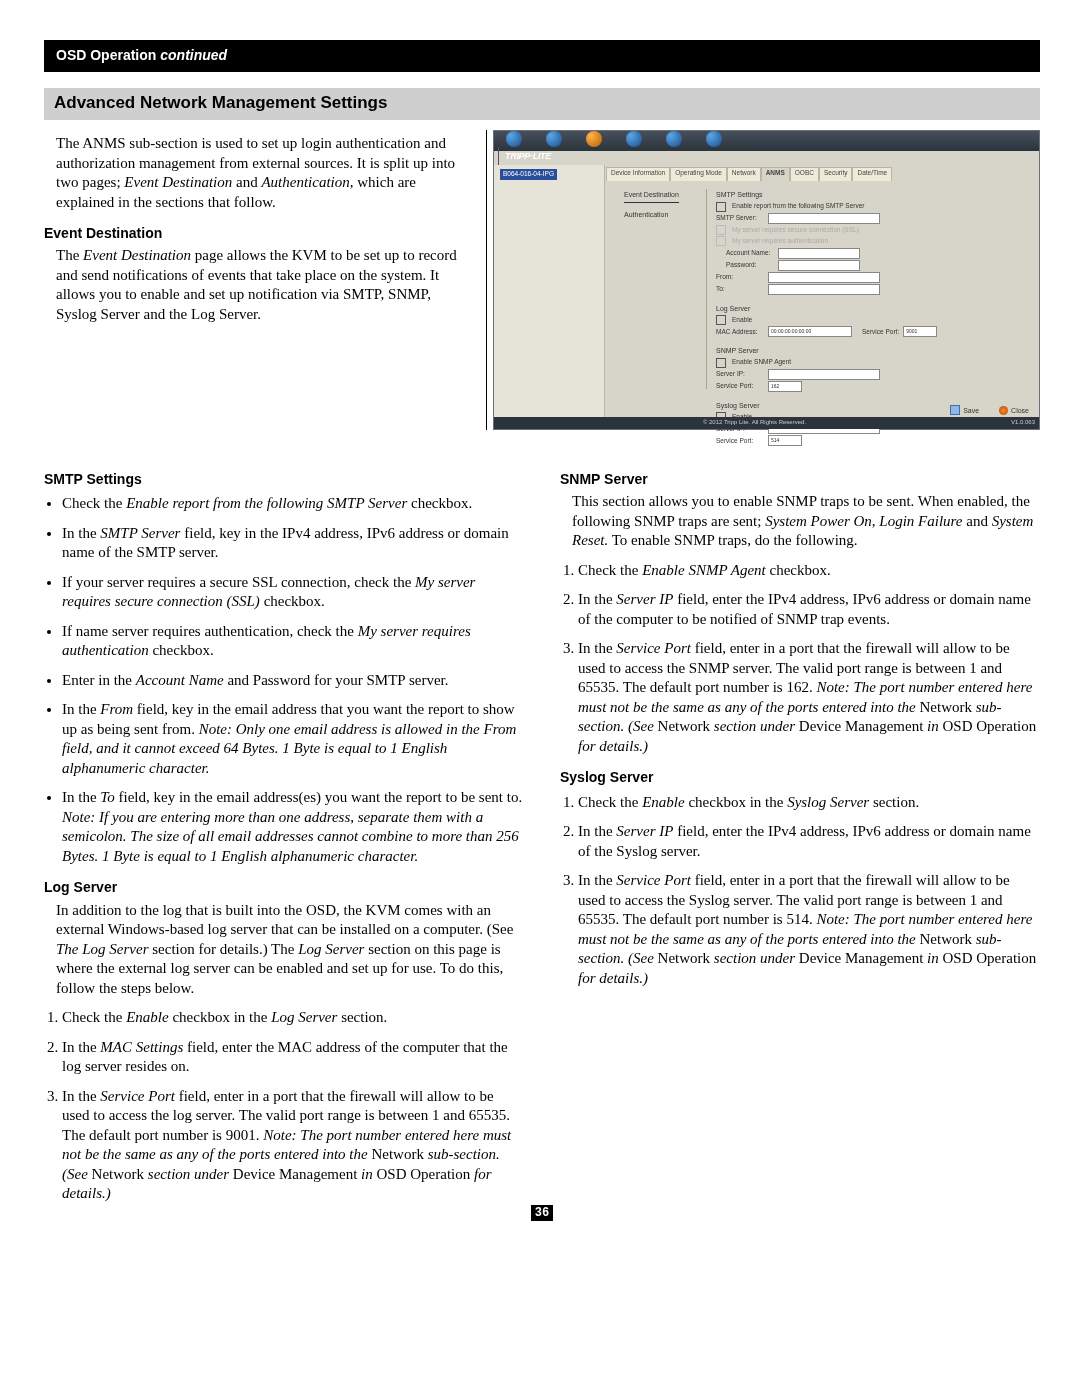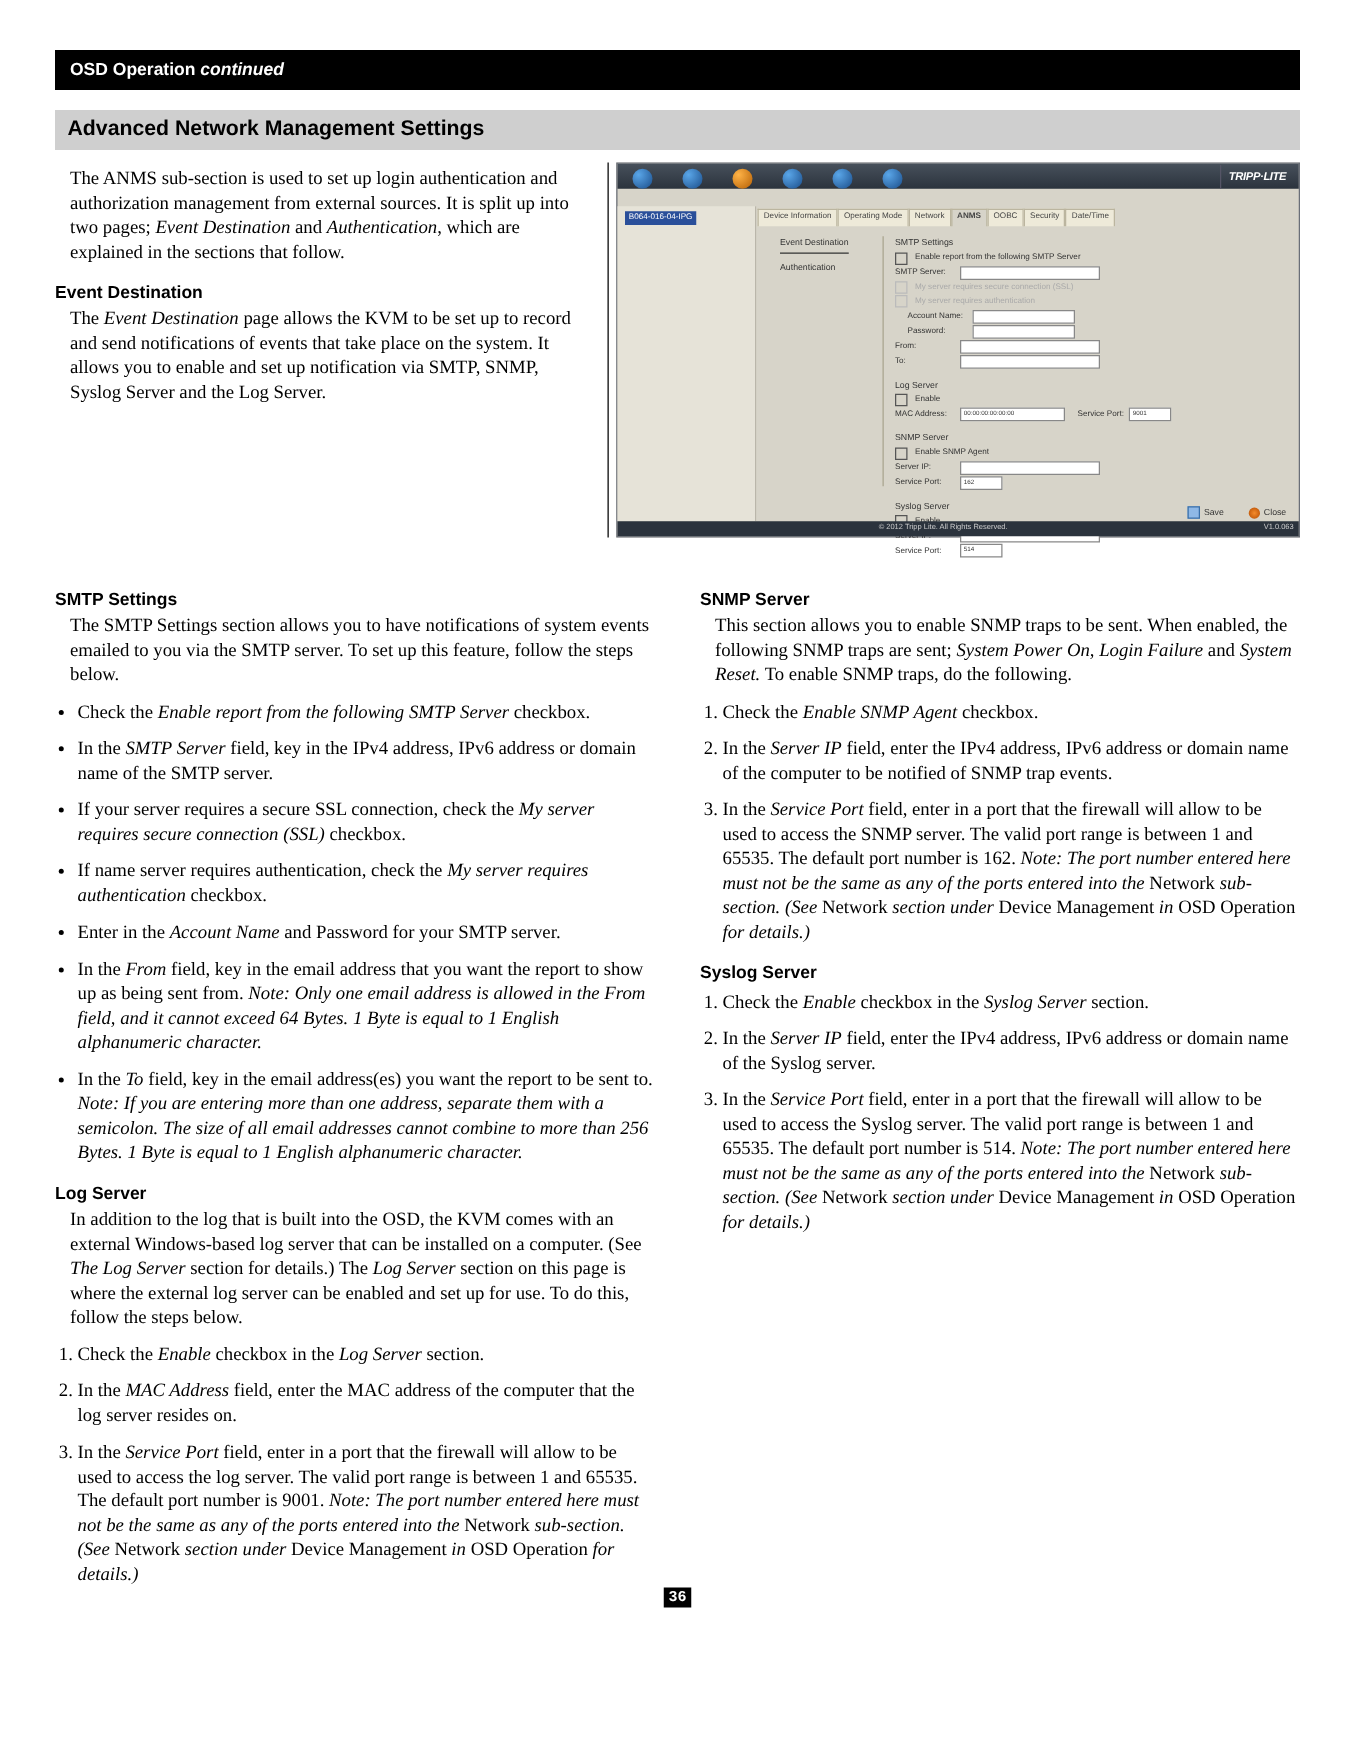--- a/index.html
+++ b/index.html
@@ -56,23 +56,24 @@
     position: relative;
     font-family: Arial, sans-serif;
     font-size: 7px;
     color: #333;
     box-sizing: border-box;
   }
   .shot .topbar {
     height: 20px;
     background: linear-gradient(#47505b, #2b333d);
     display: flex;
-    align-items: flex-end;
+    align-items: flex-start;
     justify-content: space-between;
     padding: 0 4px;
+    flex-direction: column;
   }
   .shot .icons { display: flex; gap: 24px; padding-left: 8px;}
   .shot .icon-blob {
     width: 16px; height: 16px; border-radius: 50%;
     background: radial-gradient(circle at 30% 30%, #5aa6e8, #1a4d8a);
   }
   .shot .icon-blob.orange {
     background: radial-gradient(circle at 30% 30%, #ffb347, #b45f04);
   }
   .shot .logo {
@@ -312,38 +313,37 @@
         <span>V1.0.063</span>
       </div>
     </div>
   </div>
 </div>
 
 <div class="columns">
 
   <div class="col">
     <h4 class="sec">SMTP Settings</h4>
-    <p>The SMTP Settings section allows you to have notifications of system events emailed to you via the SMTP server. To set up this feature, follow the steps below.</p>
     <ul class="b">
       <li><span>Check the </span><em>Enable report from the following SMTP Server</em><span> checkbox.</span></li>
       <li><span>In the </span><em>SMTP Server</em><span> field, key in the IPv4 address, IPv6 address or domain name of the SMTP server.</span></li>
       <li><span>If your server requires a secure SSL connection, check the </span><em>My server requires secure connection (SSL)</em><span> checkbox.</span></li>
       <li><span>If name server requires authentication, check the </span><em>My server requires authentication</em><span> checkbox.</span></li>
       <li><span>Enter in the </span><em>Account Name</em><span> and Password for your SMTP server.</span></li>
       <li><span>In the </span><em>From</em><span> field, key in the email address that you want the report to show up as being sent from. </span><strong class="b"><em>Note: Only one email address is allowed in the From field, and it cannot exceed 64 Bytes. 1 Byte is equal to 1 English alphanumeric character.</em></strong></li>
       <li><span>In the </span><em>To</em><span> field, key in the email address(es) you want the report to be sent to. </span><strong class="b"><em>Note: If you are entering more than one address, separate them with a semicolon. The size of all email addresses cannot combine to more than 256 Bytes. 1 Byte is equal to 1 English alphanumeric character.</em></strong></li>
     </ul>
 
     <h4 class="sec">Log Server</h4>
     <p>
       <span>In addition to the log that is built into the OSD, the KVM comes with an external Windows-based log server that can be installed on a computer. (See </span><em>The Log Server</em><span> section for details.) The </span><em>Log Server</em><span> section on this page is where the external log server can be enabled and set up for use. To do this, follow the steps below.</span>
     </p>
     <ol class="n">
       <li><span>Check the </span><em>Enable</em><span> checkbox in the </span><em>Log Server</em><span> section.</span></li>
-      <li><span>In the </span><em>MAC Address</em><span> field, enter the MAC address of the computer that the log server resides on.</span></li>
+      <li><span>In the </span><em>MAC Settings</em><span> field, enter the MAC address of the computer that the log server resides on.</span></li>
       <li><span>In the </span><em>Service Port</em><span> field, enter in a port that the firewall will allow to be used to access the log server. The valid port range is between 1 and 65535. The default port number is 9001. </span><strong class="b"><em><span>Note: The port number entered here must not be the same as any of the ports entered into the </span></em></strong><span>Network</span><strong class="b"><em><span> sub-section. (See </span></em></strong><span>Network</span><em><span> section under </span></em><span>Device Management </span><em>in </em><span>OSD Operation </span><em>for details.)</em></li>
     </ol>
   </div>
 
   <div class="col">
     <h4 class="sec">SNMP Server</h4>
     <p>
       <span>This section allows you to enable SNMP traps to be sent. When enabled, the following SNMP traps are sent; </span><em>System Power On, Login Failure</em><span> and </span><em>System Reset.</em><span> To enable SNMP traps, do the following.</span>
     </p>
     <ol class="n">

